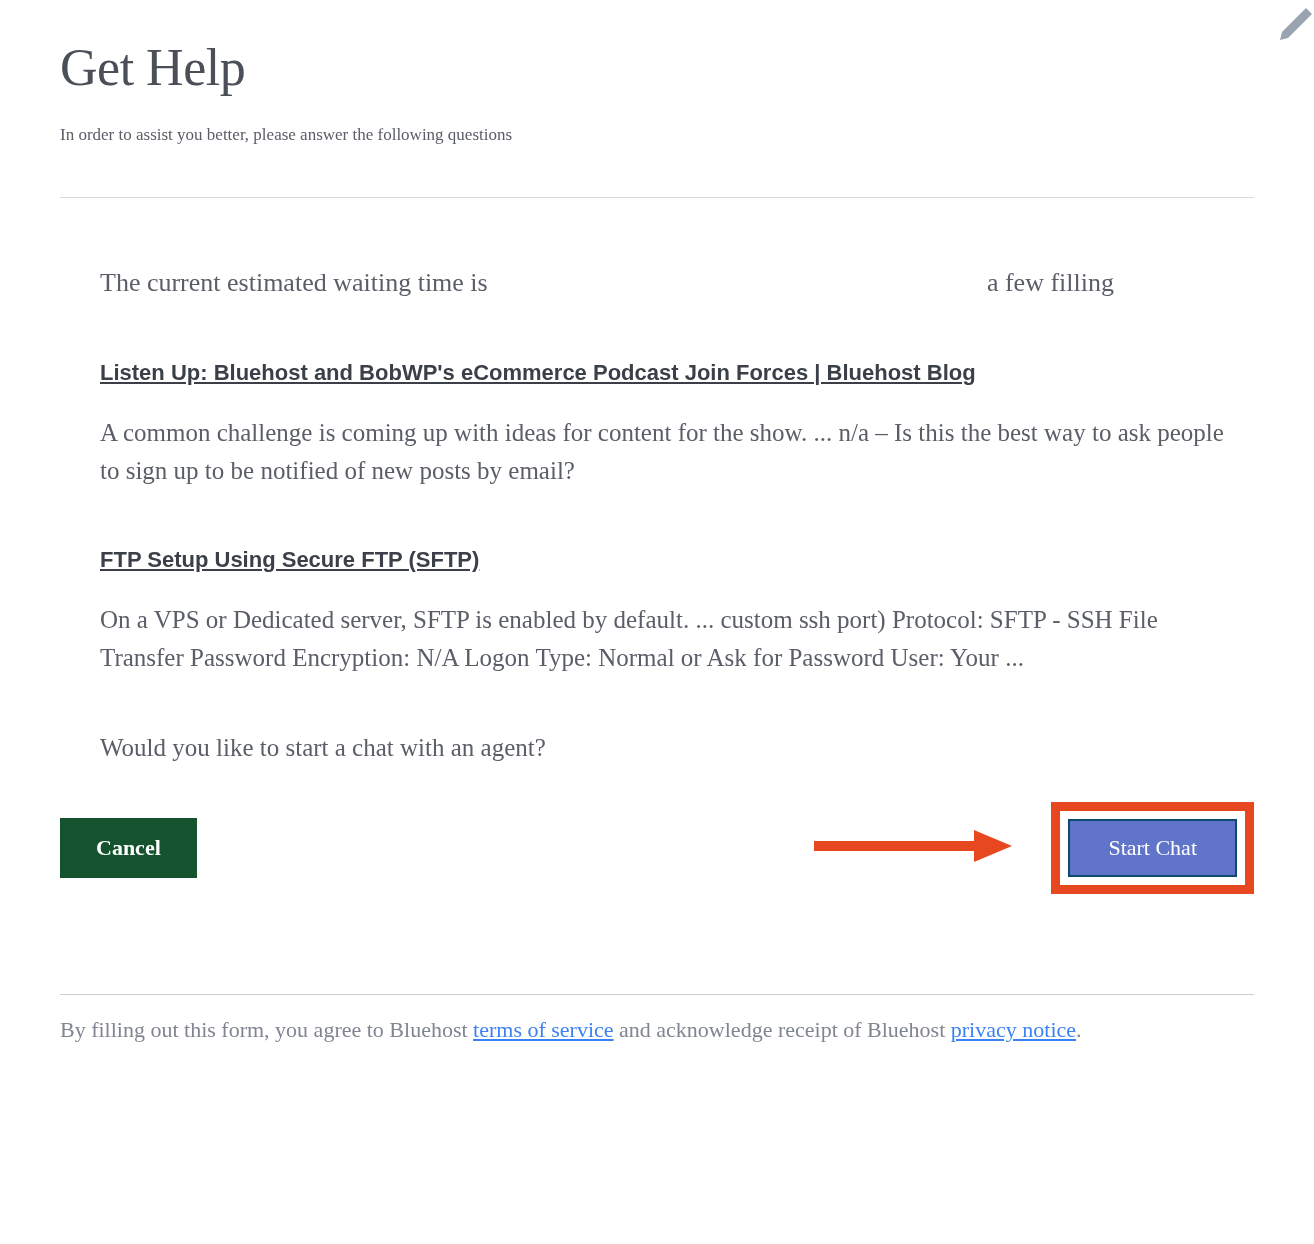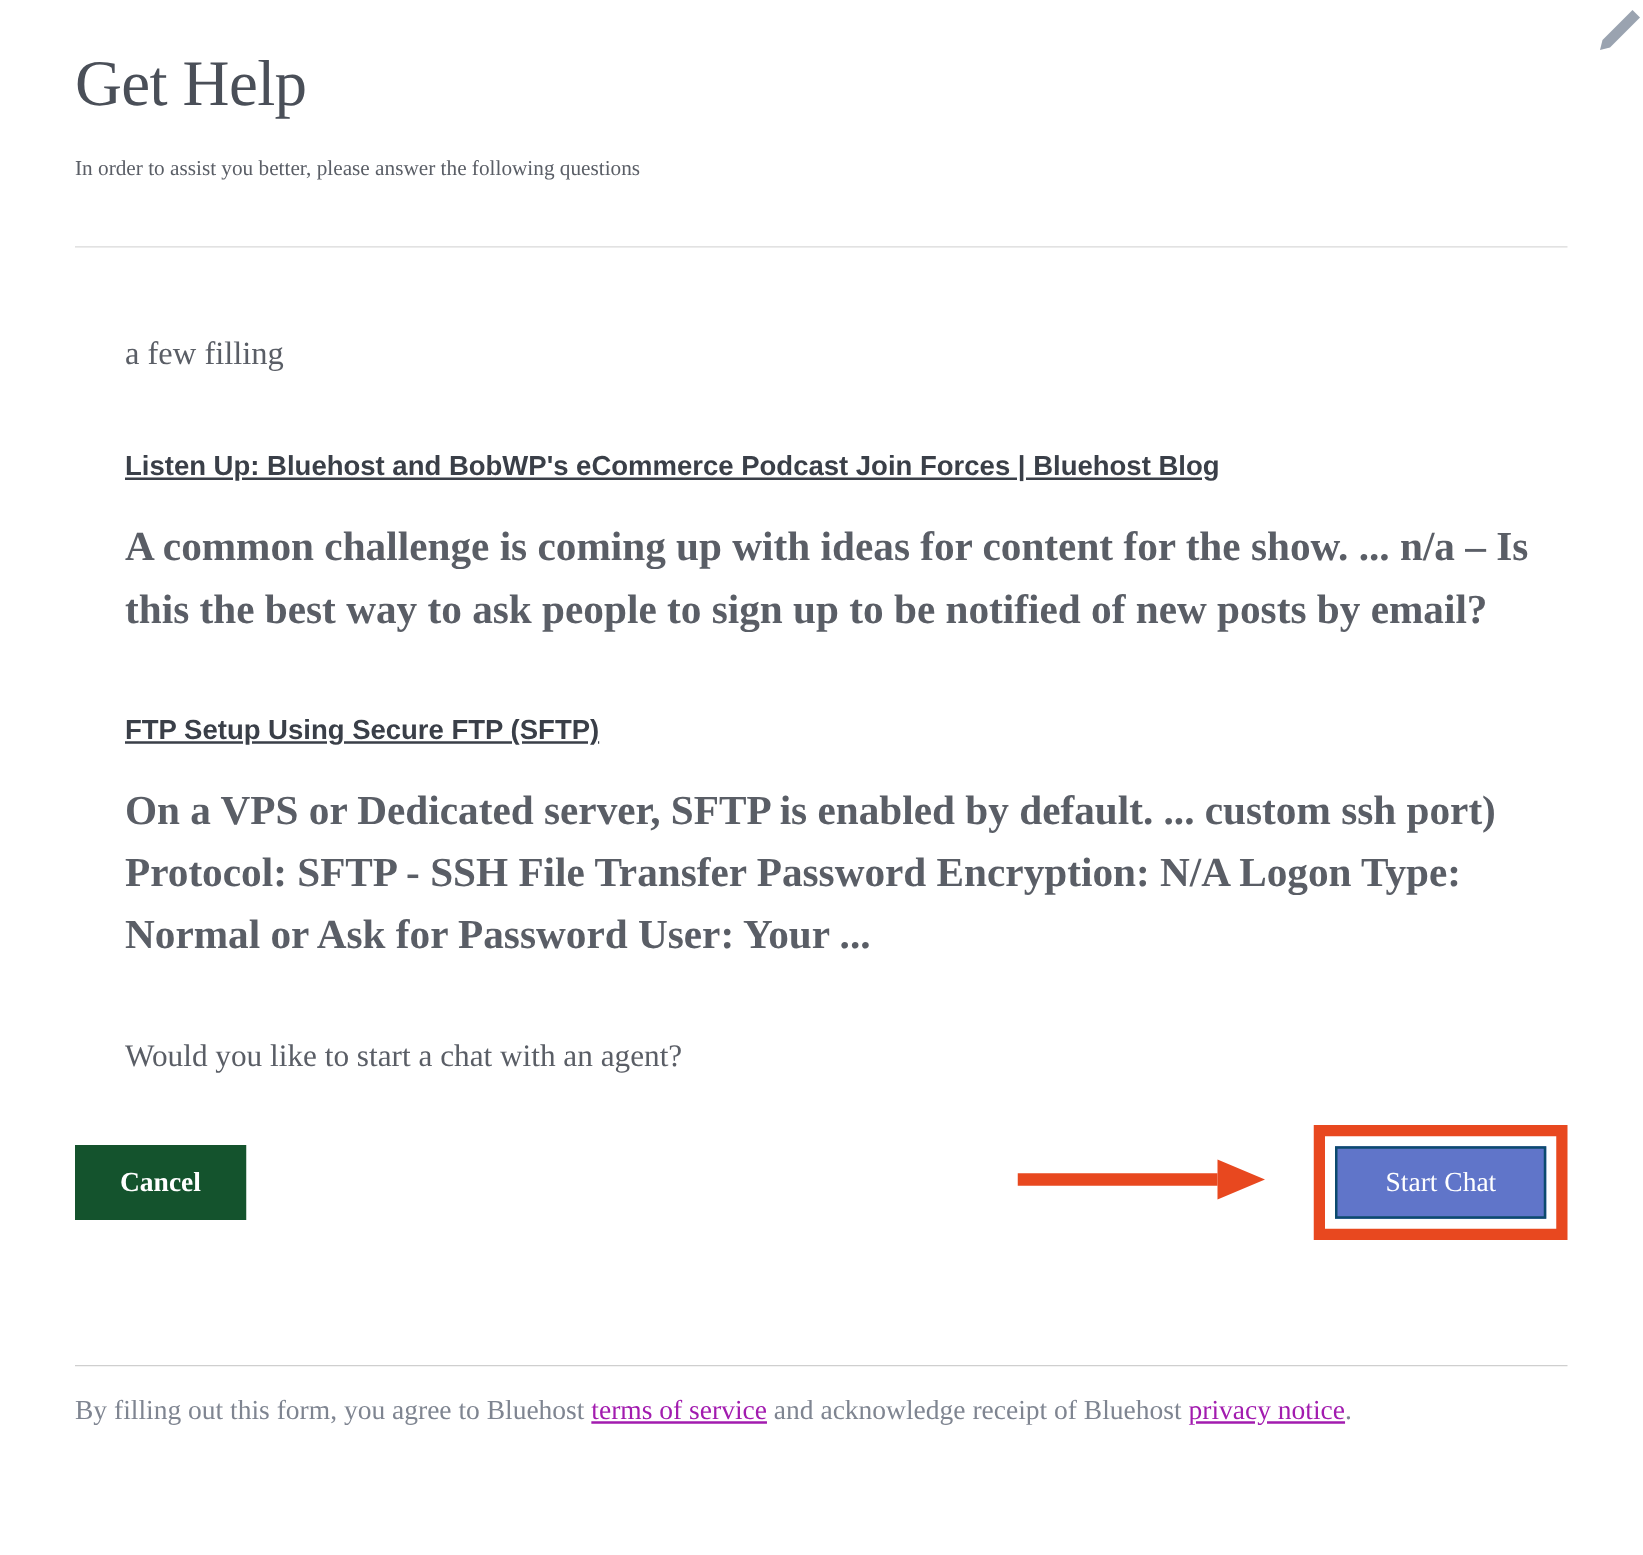--- a/index.html
+++ b/index.html
@@ -69,24 +69,24 @@
   .article-title {
     font-size: 22px;
     font-weight: 700;
     text-decoration: underline;
     color: #3a3f48;
     margin-bottom: 28px;
     display: inline-block;
     font-family: Liberation Sans, sans-serif;
   }
   .article-desc {
-    font-size: 33px;
+    font-size: 25px;
     line-height: 1.5;
     color: #5a5e66;
-    font-weight: 700;
+    font-weight: 400;
   }
   .start-prompt {
     font-size: 25px;
     color: #5a5e66;
     margin-top: 40px;
     margin-bottom: 40px;
   }
   .button-row {
     display: flex;
     justify-content: space-between;
@@ -125,40 +125,41 @@
     right: 240px;
     top: 50%;
     transform: translateY(-50%);
   }
   .footer-text {
     font-size: 22px;
     color: #7f8591;
     line-height: 1.5;
   }
   .footer-text a {
-    color: #a21caf;
+    color: #3b82f6;
   }
 </style>
 </head>
 <body>
 
 <div class="container">
   <div class="pencil-corner">
     <svg width="50" height="50" viewBox="0 0 50 50">
       <path d="M 10 40 L 34 16 L 40 22 L 16 46 L 8 48 Z" fill="#9aa3b0"></path>
     </svg>
   </div>
 
   <h1 class="page-title">Get Help</h1>
   <p class="subtitle">In order to assist you better, please answer the following questions</p>
 
   <hr class="divider">
 
   <div class="content">
     <div class="wait-row">
+      <span>The current estimated waiting time is</span>
       <span>a few filling</span>
     </div>
 
     <div class="article">
       <a class="article-title" href="#">Listen Up: Bluehost and BobWP's eCommerce Podcast Join Forces | Bluehost Blog</a>
       <div class="article-desc">A common challenge is coming up with ideas for content for the show. ... n/a – Is this the best way to ask people to sign up to be notified of new posts by email?</div>
     </div>
 
     <div class="article">
       <a class="article-title" href="#">FTP Setup Using Secure FTP (SFTP)</a>

